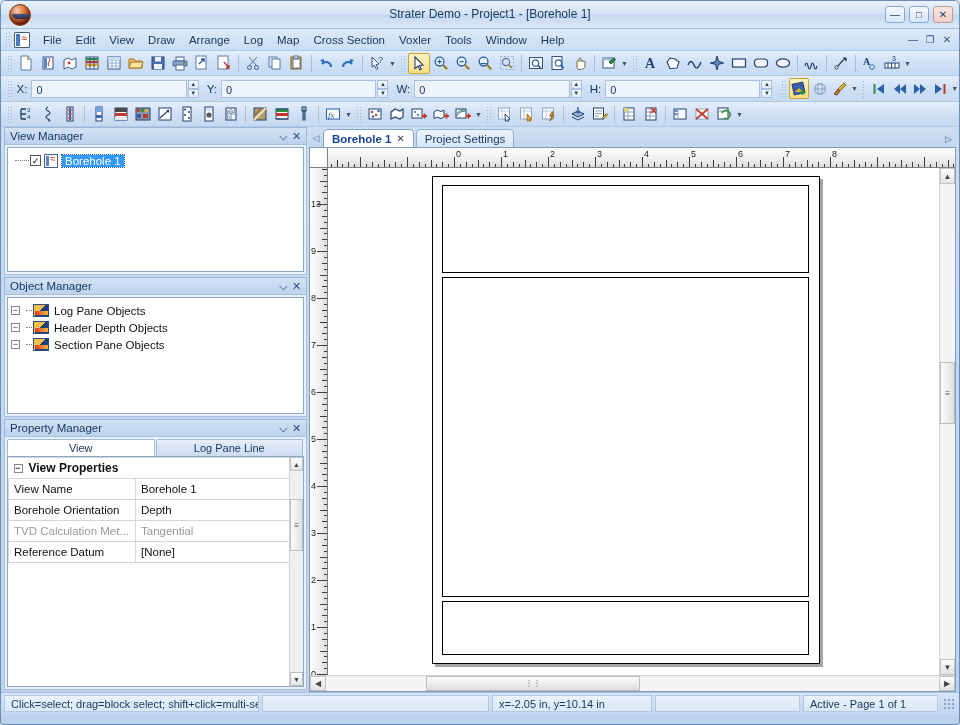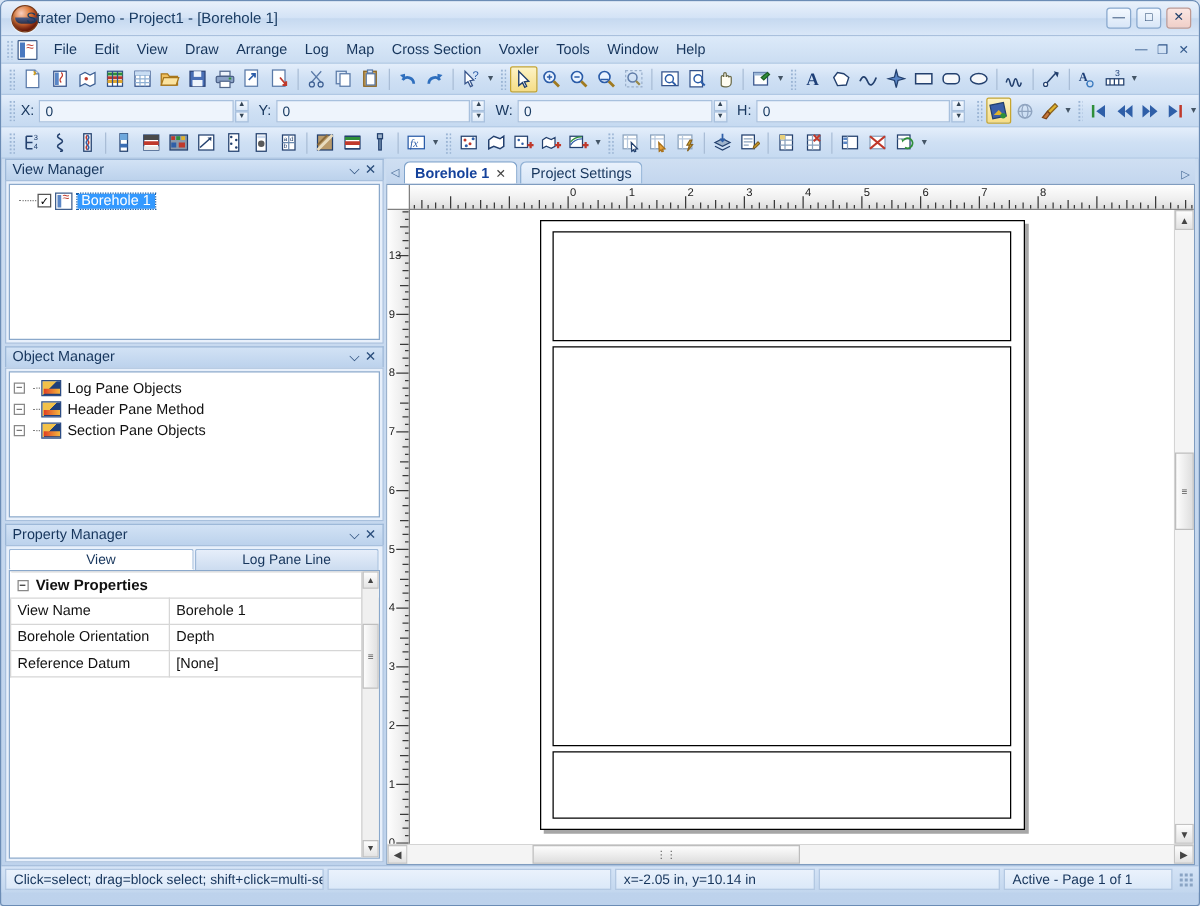--- a/index.html
+++ b/index.html
@@ -32,21 +32,21 @@
     background: radial-gradient(circle at 35% 28%, #f7cfc0 0%, #e07f3f 35%, #9e2f14 70%, #5a1405 100%);
     border: 1px solid #7a3b18;
     box-shadow: inset 0 -3px 4px rgba(0,0,0,.35), 0 1px 1px rgba(255,255,255,.6);
   }
   .app-orb::after {
     content:""; position:absolute; left:2px; top:9px; width:18px; height:5px;
     background: linear-gradient(180deg,#2a4f8f,#14284d); border-radius:0 0 9px 9px; opacity:.85;
   }
   .title-text {
     position: absolute; left: 0; right: 0; top: 6px;
-    font-size: 12px; color: #1a3c63;
+    text-align: center; font-size: 12px; color: #1a3c63;
     font-family: "Liberation Sans", sans-serif;
     margin-left: 20px;
   }
   .win-btns { position:absolute; right: 6px; top: 5px; display:flex; gap:4px; }
   .win-btn {
     width: 20px; height: 17px;
     border: 1px solid #8aa9ce; border-radius: 3px;
     background: linear-gradient(180deg,#f4f9ff,#d8e6f7);
     display:flex; align-items:center; justify-content:center;
     color:#20406a; font-size:10px; line-height:1;
@@ -912,21 +912,21 @@
               <div class="tree-row">
                 <span class="tree-exp">−</span>
                 <span class="tree-dots" style="width:6px;"></span>
                 <span class="ico-pane"></span>
                 <span>Log Pane Objects</span>
               </div>
               <div class="tree-row">
                 <span class="tree-exp">−</span>
                 <span class="tree-dots" style="width:6px;"></span>
                 <span class="ico-pane"></span>
-                <span>Header Pane Method</span>
+                <span>Header Depth Objects</span>
               </div>
               <div class="tree-row">
                 <span class="tree-exp">−</span>
                 <span class="tree-dots" style="width:6px;"></span>
                 <span class="ico-pane"></span>
                 <span>Section Pane Objects</span>
               </div>
             </div>
           </div>
         </div>
@@ -961,20 +961,24 @@
                   <span class="grid-exp">−</span><span>View Properties</span>
                 </td>
               </tr>
               <tr>
                 <td>View Name</td>
                 <td>Borehole 1</td>
               </tr>
               <tr>
                 <td>Borehole Orientation</td>
                 <td>Depth</td>
+              </tr>
+              <tr>
+                <td class="dim">TVD Calculation Met...</td>
+                <td class="dim">Tangential</td>
               </tr>
               <tr>
                 <td>Reference Datum</td>
                 <td>[None]</td>
               </tr>
             </tbody>
               </table>
 
             <div class="prop-scroll">
               <div class="ps-btn">▲</div>

